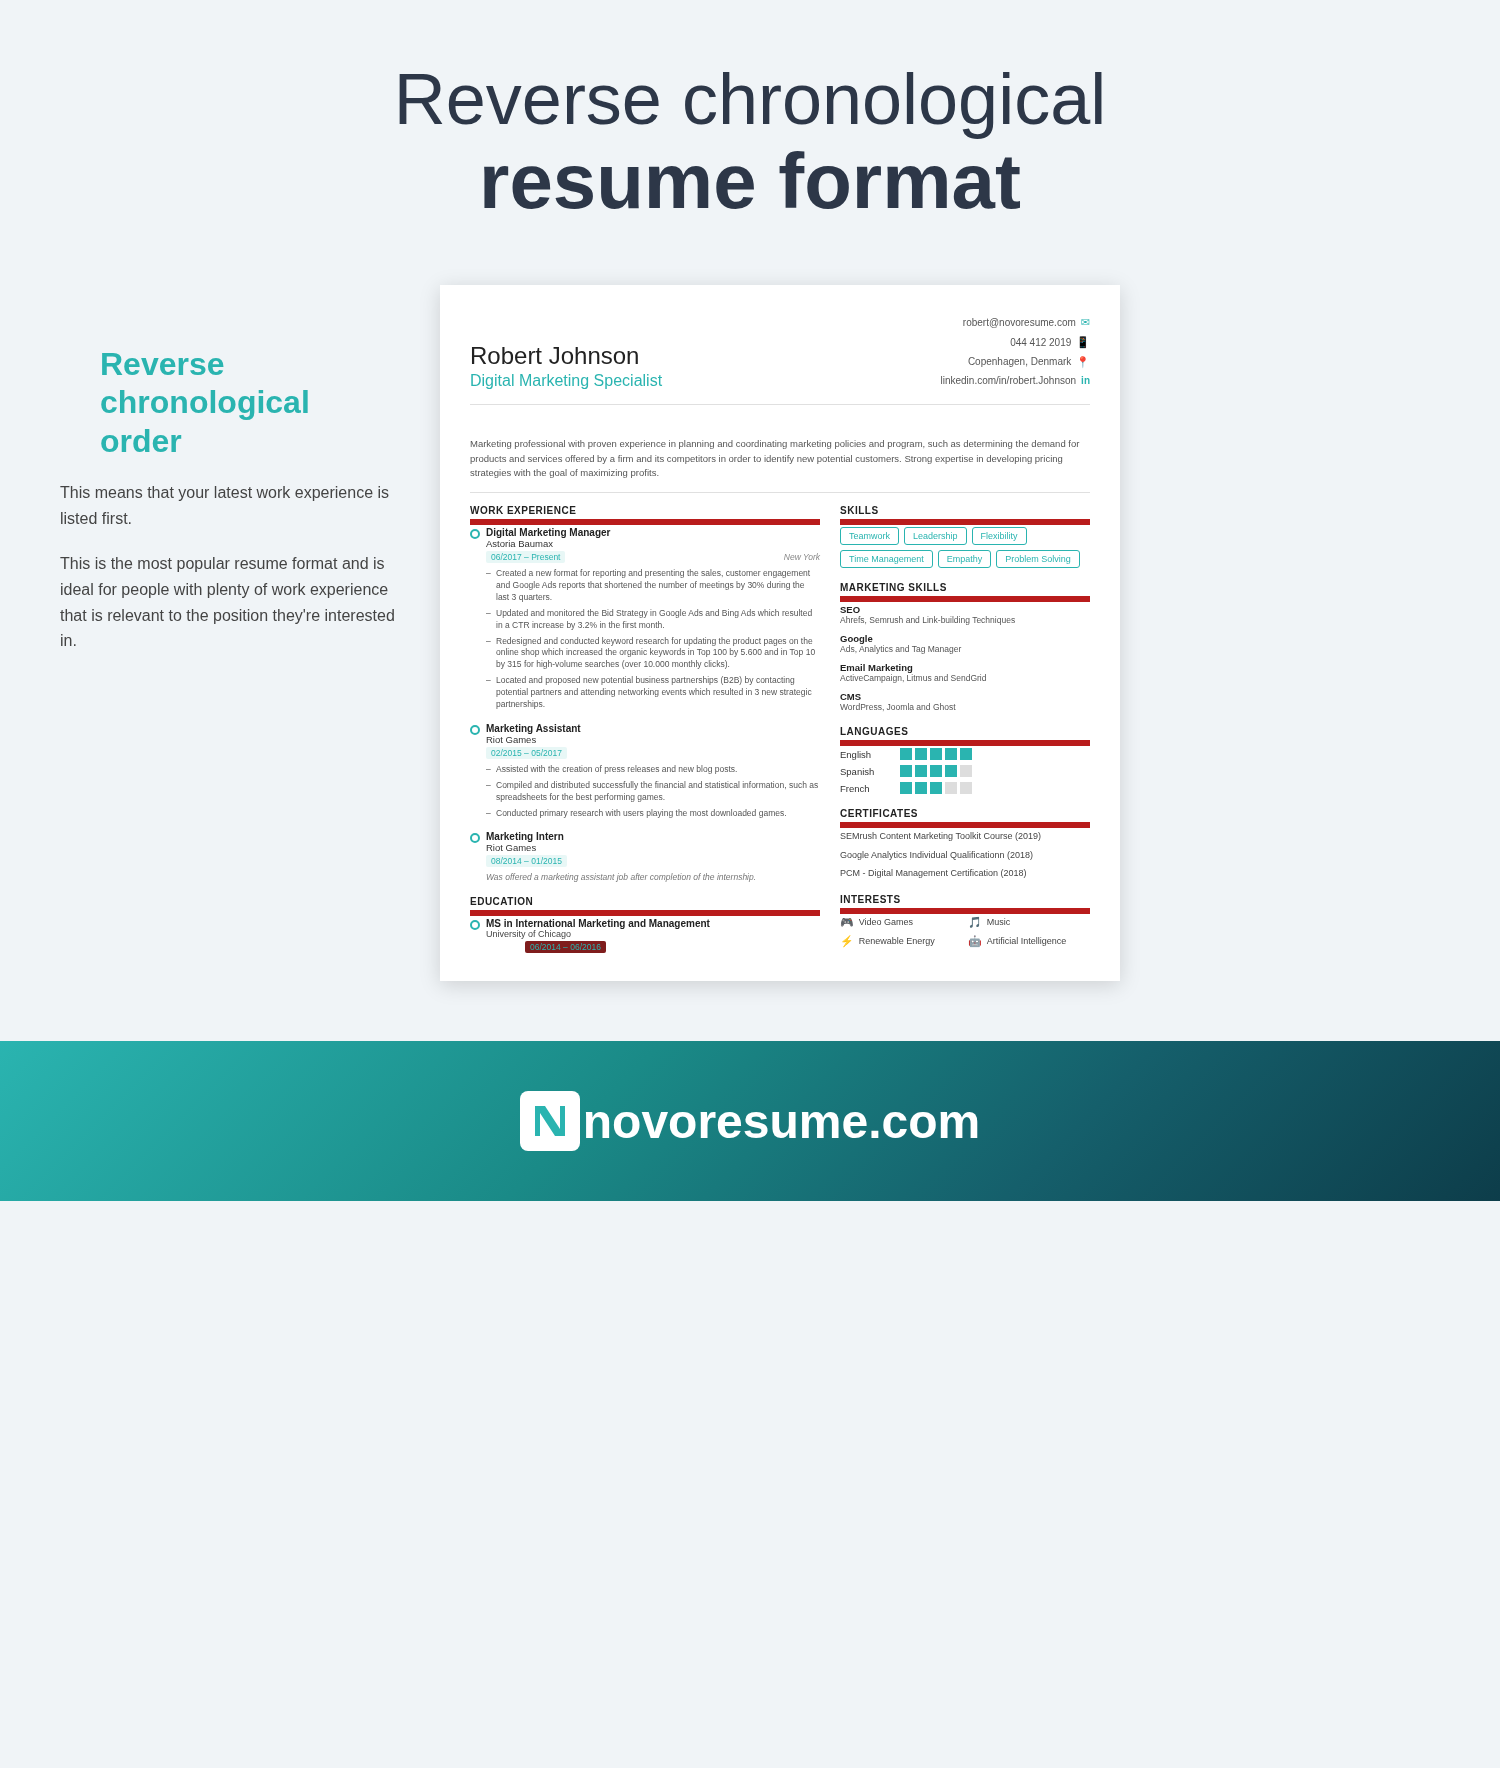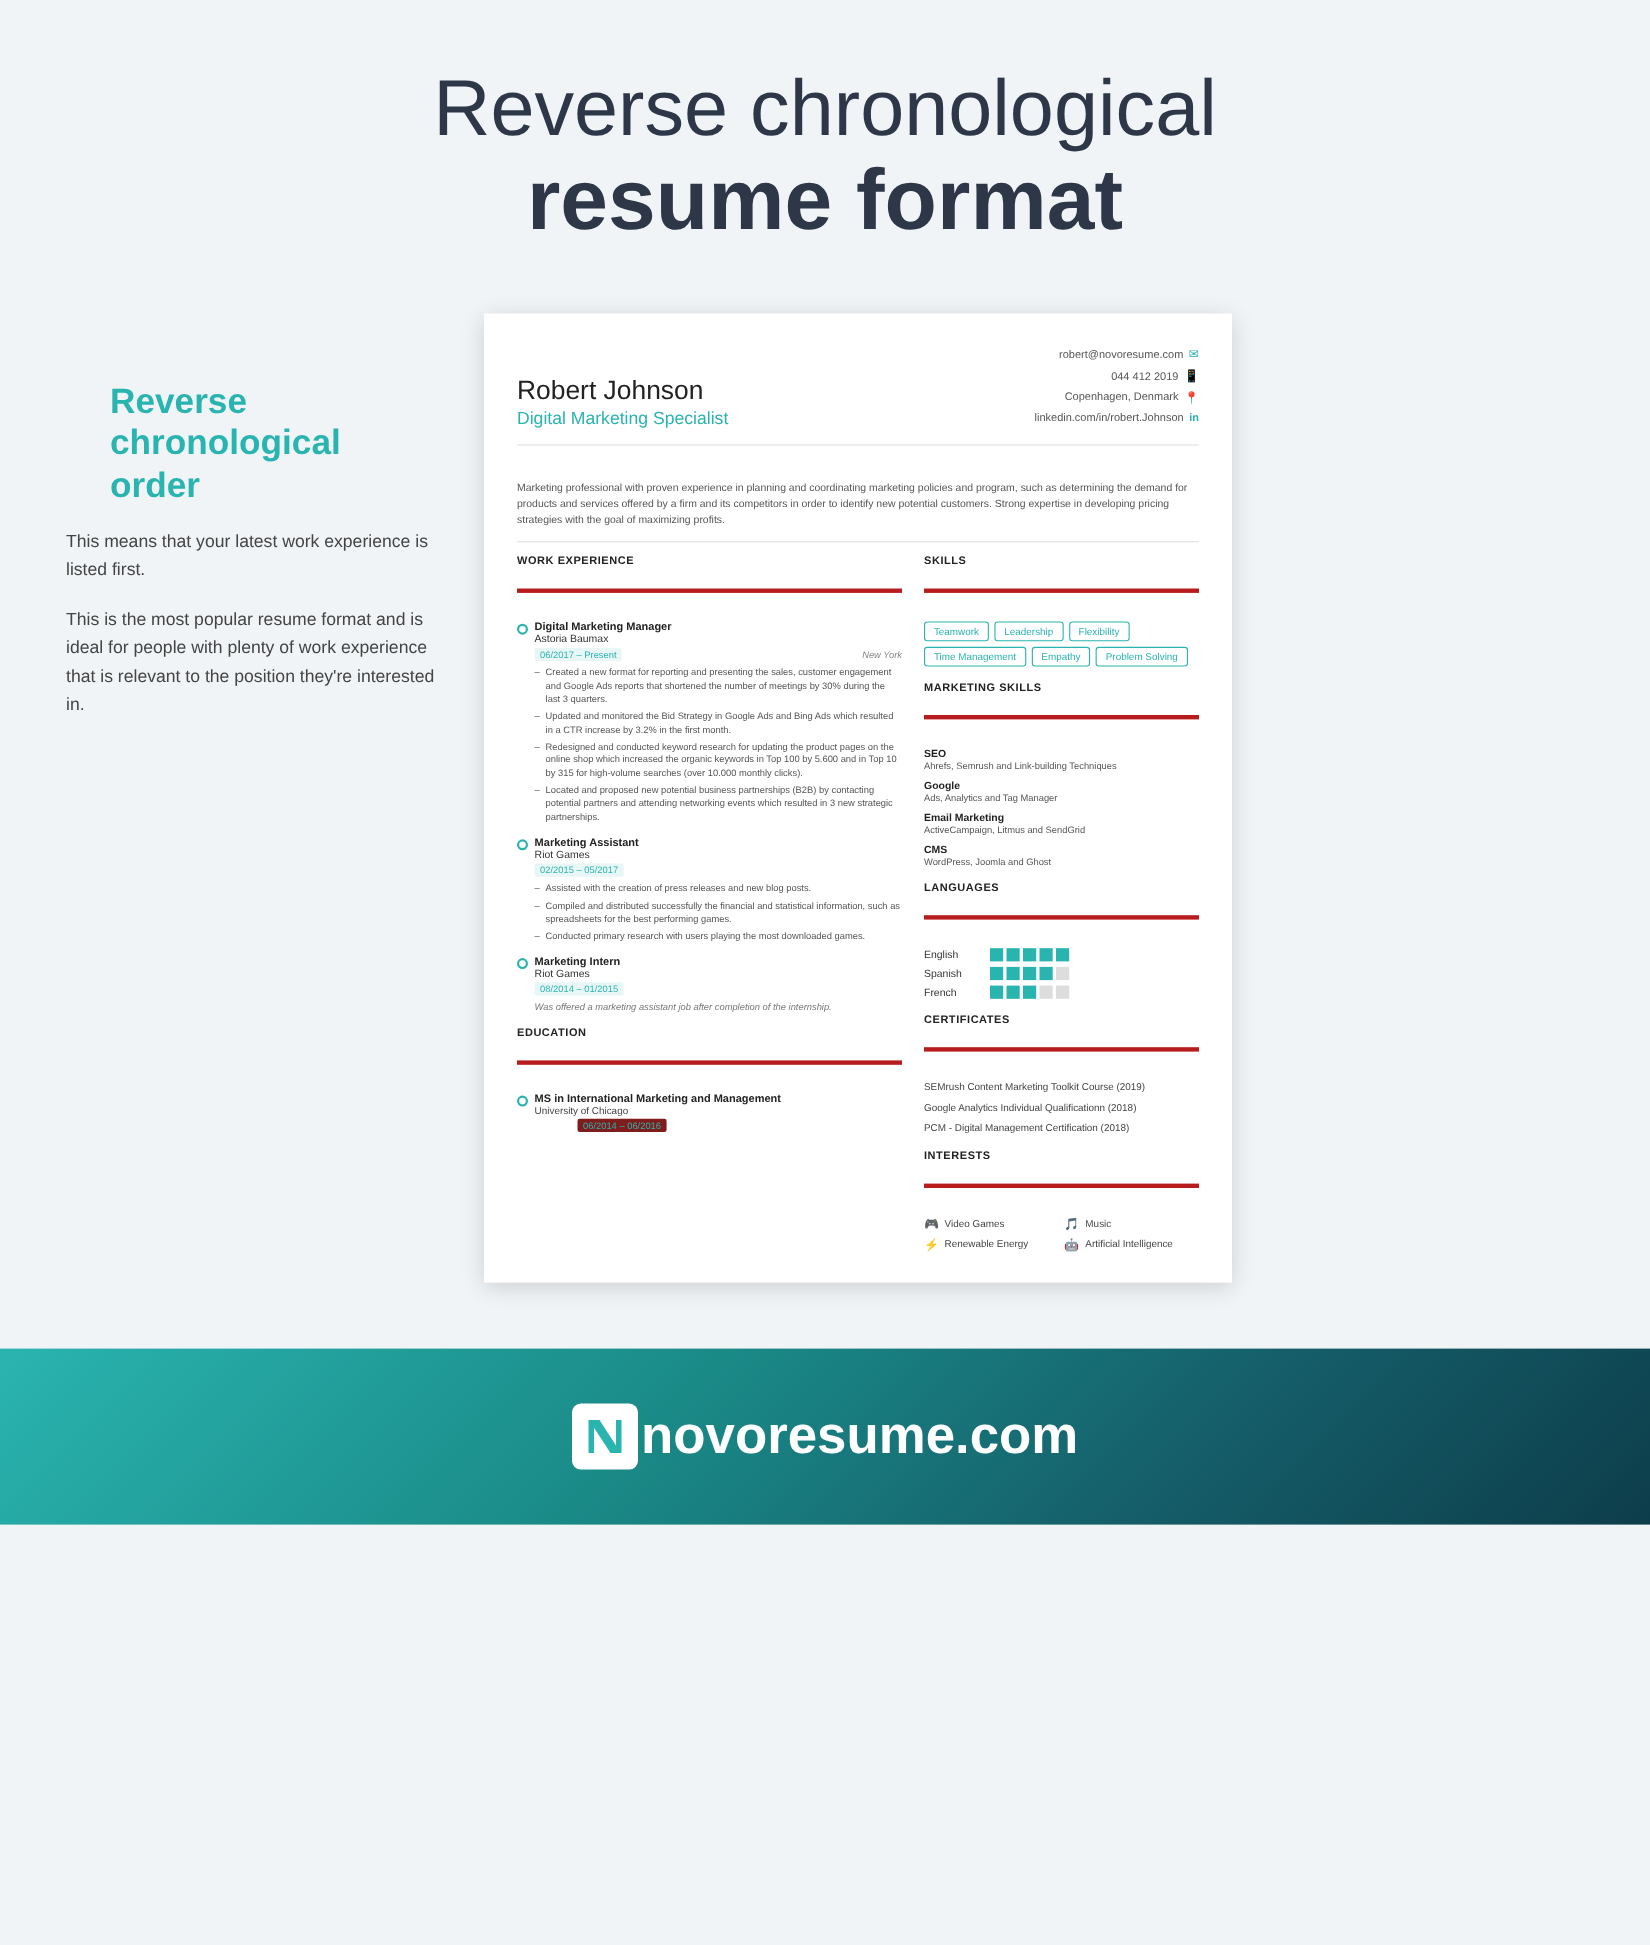--- a/index.html
+++ b/index.html
@@ -132,23 +132,23 @@
       flex: 1;
     }
 
     
     .section-title {
       font-size: 10px;
       font-weight: 700;
       color: #222;
       letter-spacing: 0.5px;
       text-transform: uppercase;
-      border-bottom: 4px solid #b91c1c;
-      padding-bottom: 19px;
-      margin-bottom: 26px;
+      border-bottom: 6px solid #b91c1c;
+      padding-bottom: 3px;
+      margin-bottom: 2px;
       margin-top: 14px;
     }
     .section-title:first-child {
       margin-top: 0;
     }
 
     
     .job-entry {
       margin-bottom: 12px;
       position: relative;

